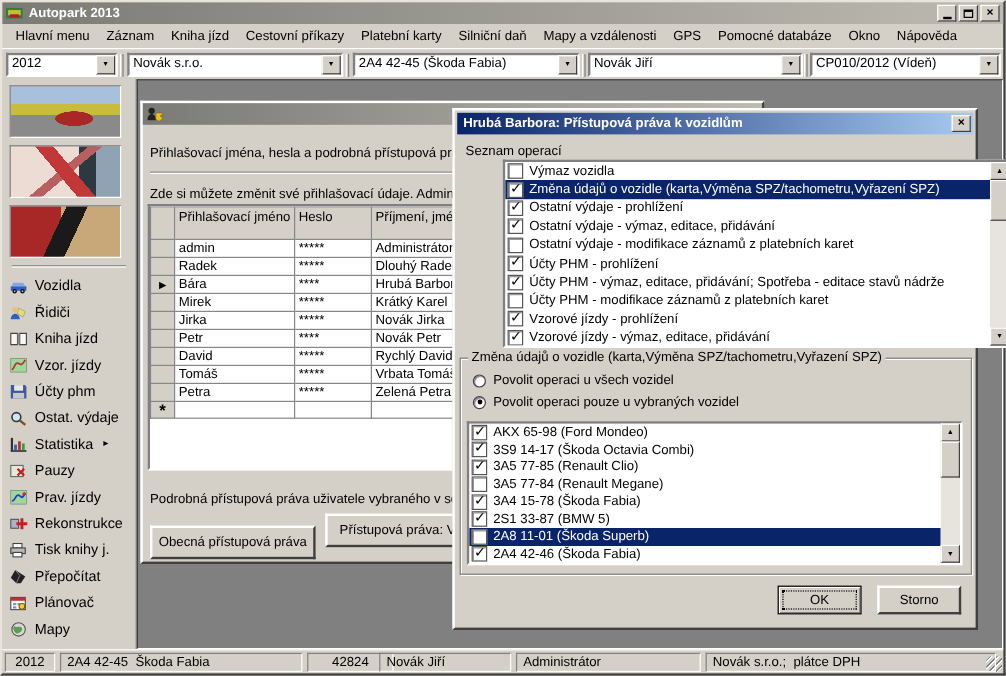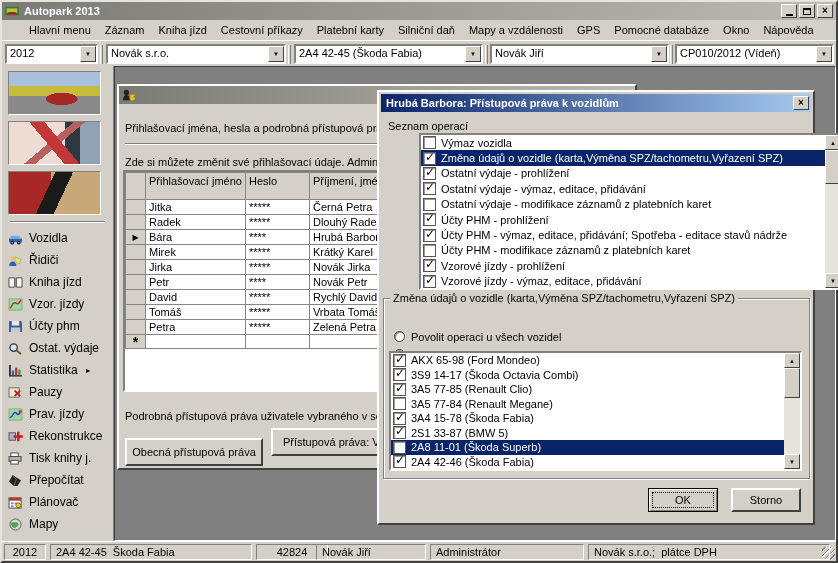--- a/index.html
+++ b/index.html
@@ -16,21 +16,21 @@
     background:linear-gradient(90deg,var(--cap-i1),var(--cap-i2));padding-left:3px;gap:4px;}
   .title-text{color:#fff;font-weight:bold;font-size:11px;white-space:nowrap;}
   .win-controls{margin-left:auto;display:flex;gap:2px;padding-right:3px;}
   .wbtn{width:16px;height:14px;background:var(--face);border:1px solid;border-color:#fff #404040 #404040 #fff;
     display:flex;align-items:center;justify-content:center;font-weight:bold;font-size:10px;line-height:10px;}
   .glyph-min{display:block;width:7px;height:2px;background:#000;margin-top:7px;}
   .glyph-max{display:block;width:8px;height:7px;border:1px solid #000;border-top:2px solid #000;}
   .icon16{display:inline-flex;width:15px;height:14px;align-items:center;}
 
   
-  .menubar{position:absolute;left:0;top:18px;right:0;height:20px;display:flex;align-items:center;padding-left:20px;}
+  .menubar{position:absolute;left:0;top:18px;right:0;height:20px;display:flex;align-items:center;padding-left:4px;}
   .menu-item{padding:2px 7px;white-space:nowrap;}
 
   
   .toolbar{position:absolute;left:0;top:38px;right:0;height:26px;border-top:1px solid #fff;}
   .combo{position:absolute;top:3px;height:20px;background:#fff;border:2px solid;border-color:#808080 #fff #fff #808080;display:flex;align-items:stretch;}
   .combo.c1{left:3px;width:93px}.combo.c2{left:104px;width:180px}.combo.c3{left:292px;width:189px}
   .combo.c4{left:488px;width:179px}.combo.c5{left:673px;width:159px}
   .combo-text{flex:1;padding:1px 0 0 3px;white-space:nowrap;overflow:hidden;}
   .combo-btn{width:16px;background:var(--face);border:1px solid;border-color:#fff #404040 #404040 #fff;
     display:flex;align-items:center;justify-content:center;font-size:6px;}
@@ -102,21 +102,21 @@
     font:bold 12px "DejaVu Sans",sans-serif;}
   .vscroll{position:absolute;top:0;right:0;bottom:0;width:16px;background:#e7e4dd;}
   .sarrow{position:absolute;left:0;width:16px;height:15px;background:var(--face);
     border:1px solid;border-color:#fff #404040 #404040 #fff;display:flex;align-items:center;justify-content:center;font-size:6px;}
   .sarrow.up{top:0}.sarrow.down{bottom:0}
   .sthumb{position:absolute;left:0;width:16px;top:15px;background:var(--face);border:1px solid;border-color:#fff #404040 #404040 #fff;}
   .ops-list .sthumb{height:34px}.veh-list .sthumb{height:30px}
   .groupbox{position:absolute;left:4px;top:206px;width:427px;height:181px;
     border:1px solid #808080;box-shadow:inset 1px 1px 0 #fff,1px 1px 0 #fff;}
   .legend{position:absolute;top:-7px;left:6px;background:var(--face);padding:0 3px;white-space:nowrap;}
-  .radio-row{position:absolute;left:10px;display:flex;align-items:flex-start;gap:6px;white-space:nowrap;margin-top:20px;}
+  .radio-row{position:absolute;left:10px;display:flex;align-items:center;gap:6px;white-space:nowrap;}
   .radio-row.r1{top:12px}.radio-row.r2{top:30px}
   .radio{width:11px;height:11px;border-radius:50%;background:#fff;border:1px solid #404040;
     box-shadow:inset 1px 1px 1px #808080;position:relative;}
   .radio.on::after{content:"";position:absolute;left:2.5px;top:2.5px;width:4px;height:4px;border-radius:50%;background:#000;}
   .veh-list{left:5px;top:52px;width:413px;height:120px;}
   .ok-btn{left:269px;top:396px;width:70px;height:24px;border:1px solid #000;
     box-shadow:inset 1px 1px 0 #fff,inset -1px -1px 0 #808080;outline:1px dotted #000;outline-offset:-5px;}
   .cancel-btn{left:352px;top:396px;width:70px;height:24px;}
 
   
@@ -371,23 +371,23 @@
             <tr>
               <th class="selcol"></th>
               <th class="h0">Přihlašovací jméno</th>
               <th class="h1">Heslo</th>
               <th class="h2">Příjmení, jméno</th>
             </tr>
           </thead>
           <tbody>
             <tr>
               <td class="selcol"></td>
-              <td>Jitka</td>
-              <td>*****</td>
-              <td>Černá Petra</td>
+              <td>admin</td>
+              <td>*****</td>
+              <td>Administrátor</td>
             </tr>
             <tr>
               <td class="selcol"></td>
               <td>Radek</td>
               <td>*****</td>
               <td>Dlouhý Radek</td>
             </tr>
             <tr>
               <td class="selcol">▶</td>
               <td>Bára</td>

